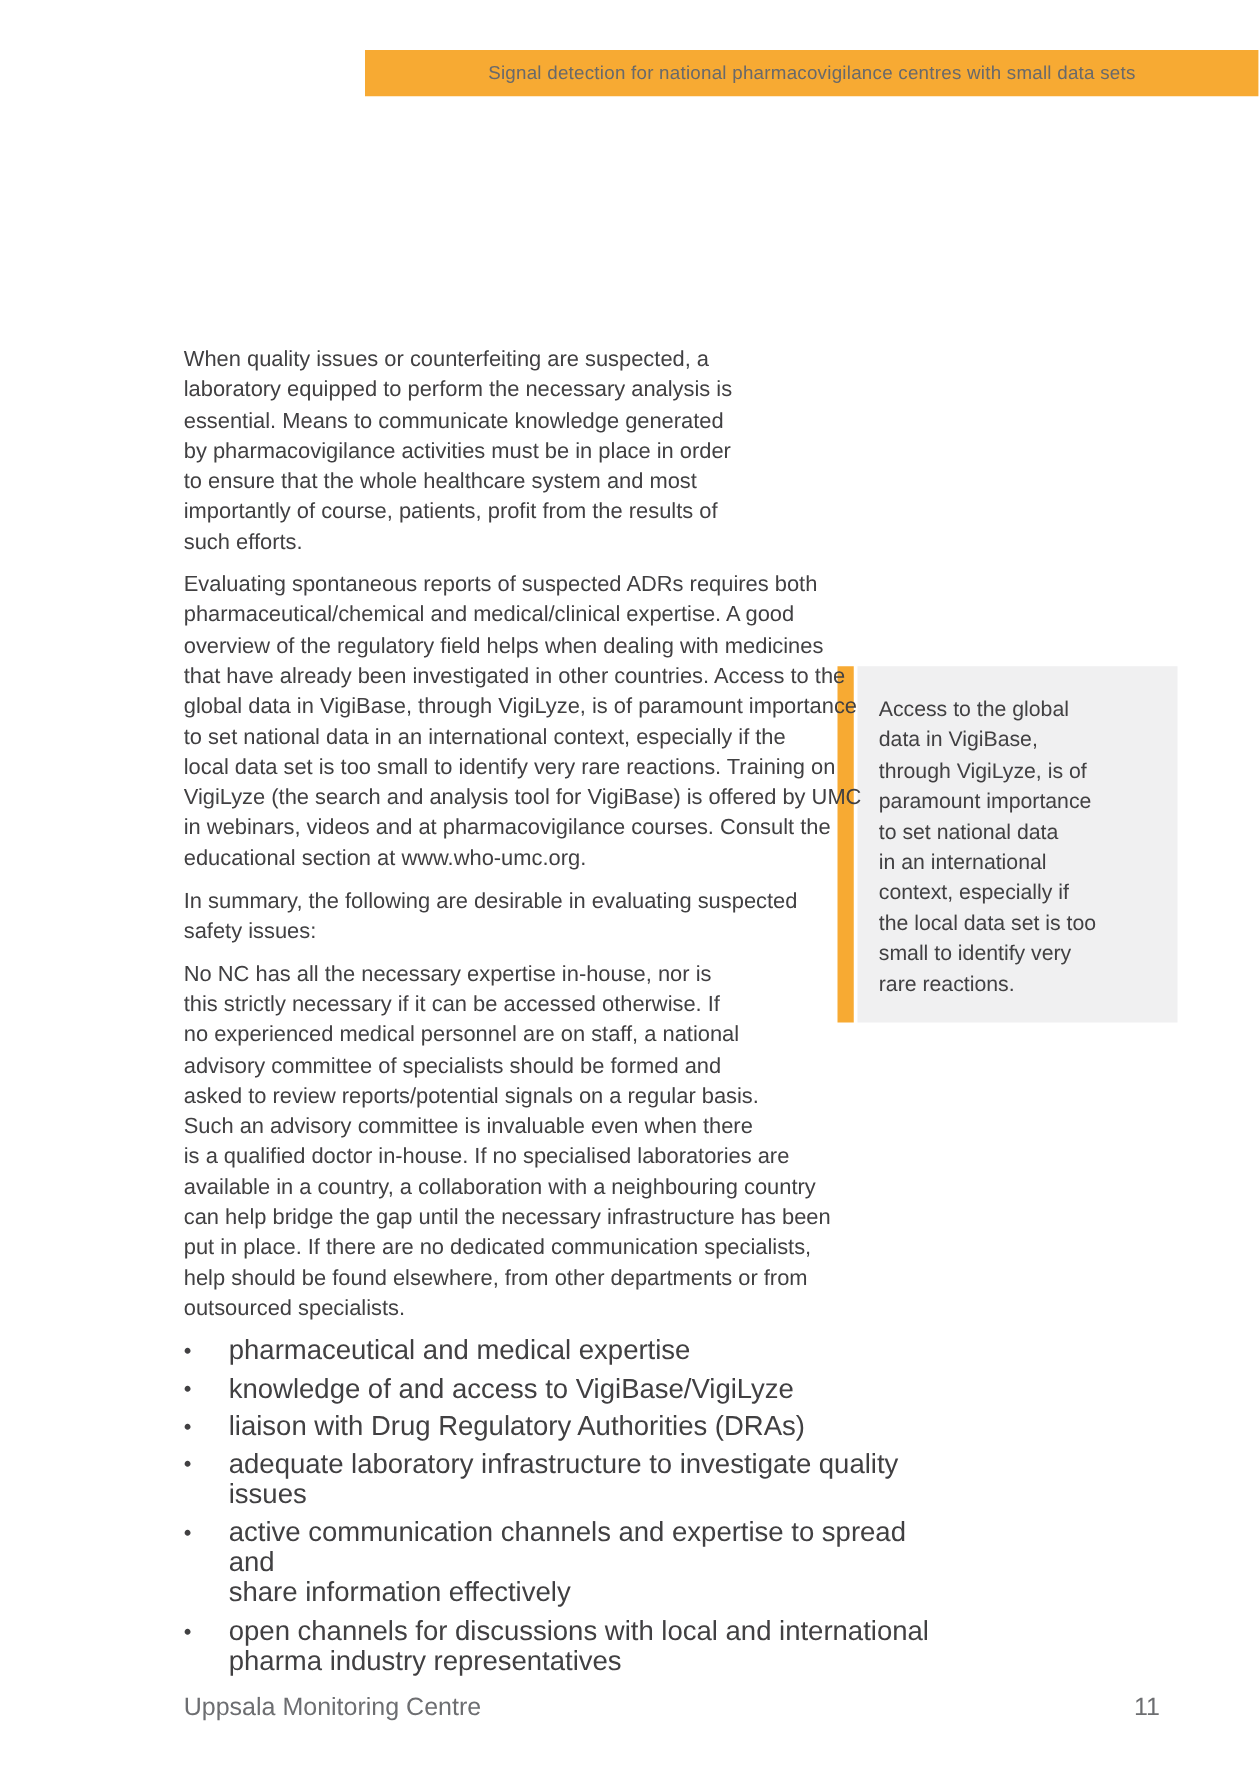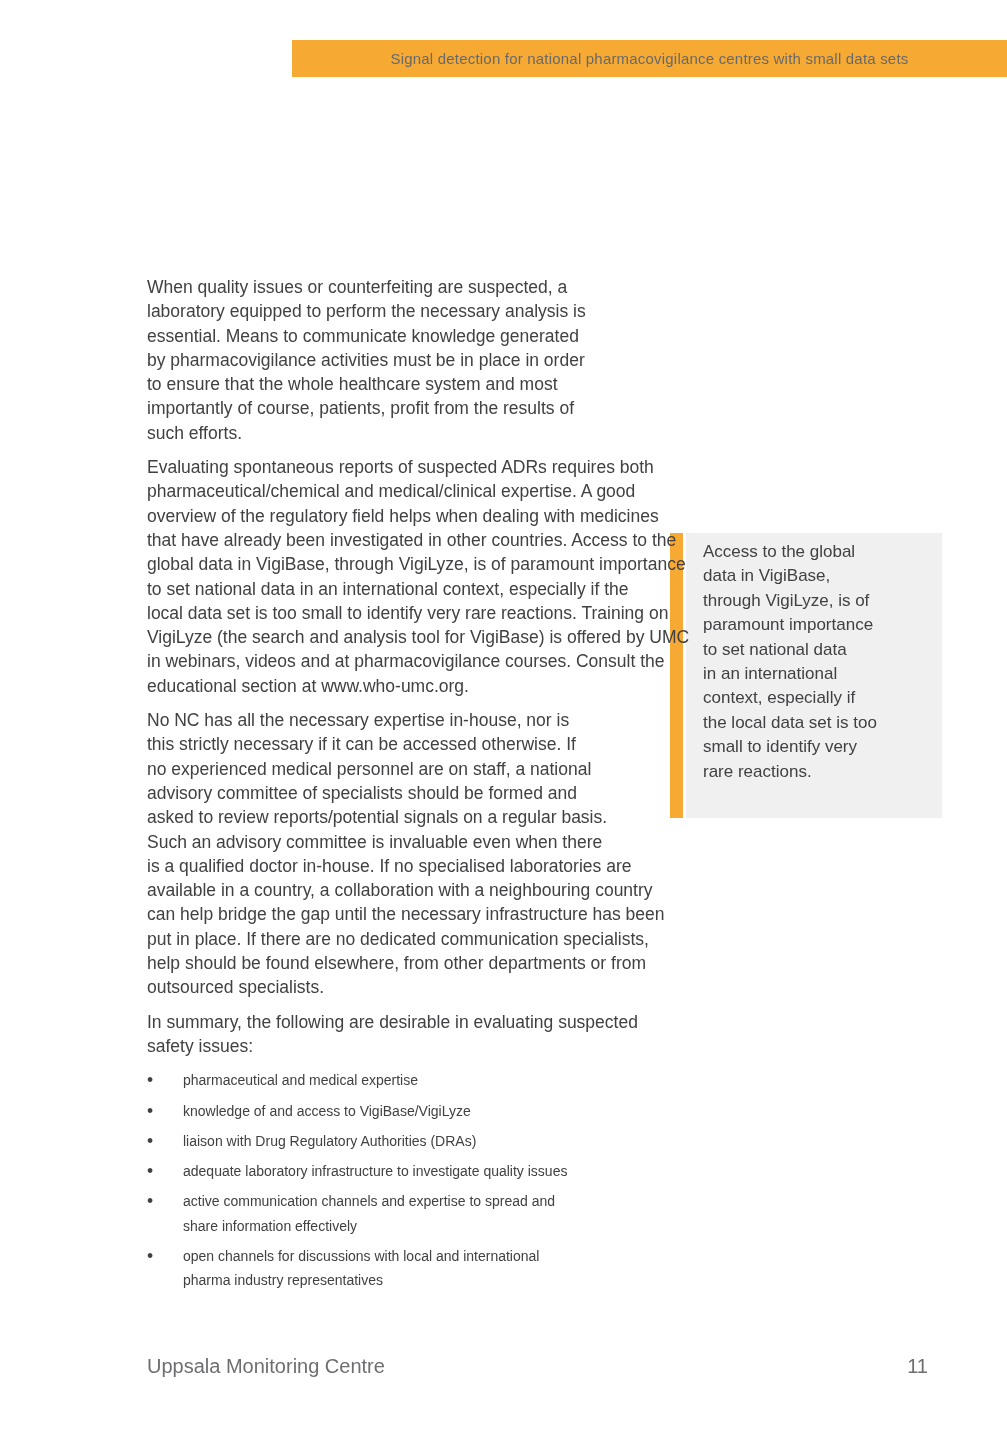--- a/index.html
+++ b/index.html
@@ -82,21 +82,21 @@
     height: 285px;
     background: var(--accent-orange);
   }
   .pq-box {
     position: absolute;
     left: 16px;
     top: 0;
     width: 256px;
     height: 285px;
     background: var(--quote-background);
-    padding: 7px 10px 0 17px;
+    padding: 23px 10px 0 17px;
   }
   .pq-text {
     font-size: 17px;
     line-height: 24.4px;
     color: var(--body-text);
     white-space: pre-line;
   }
   .bullets {
     list-style: none;
     margin: 2px 0 0 0;
@@ -107,21 +107,21 @@
     margin-bottom: 6px;
   }
   .bullet-item .dot {
     flex: 0 0 36px;
     width: 36px;
     font-size: 17.5px;
     line-height: 24.3px;
     color: var(--body-text);
   }
   .bullet-text {
-    font-size: 14px;
+    font-size: 22px;
     line-height: 24.3px;
     color: var(--body-text);
     white-space: pre-line;
   }
   .footer {
     position: absolute;
     left: 147px;
     top: 1355px;
     width: 781px;
     display: flex;
@@ -168,34 +168,34 @@
     <p class="para">Evaluating spontaneous reports of suspected ADRs requires both
 pharmaceutical/chemical and medical/clinical expertise. A good
 overview of the regulatory field helps when dealing with medicines
 that have already been investigated in other countries. Access to the
 global data in VigiBase, through VigiLyze, is of paramount importance
 to set national data in an international context, especially if the
 local data set is too small to identify very rare reactions. Training on
 VigiLyze (the search and analysis tool for VigiBase) is offered by UMC
 in webinars, videos and at pharmacovigilance courses. Consult the
 educational section at www.who-umc.org.</p>
+    <p class="para">In summary, the following are desirable in evaluating suspected
+safety issues:</p>
     <p class="para">No NC has all the necessary expertise in-house, nor is
 this strictly necessary if it can be accessed otherwise. If
 no experienced medical personnel are on staff, a national
 advisory committee of specialists should be formed and
 asked to review reports/potential signals on a regular basis.
 Such an advisory committee is invaluable even when there
 is a qualified doctor in-house. If no specialised laboratories are
 available in a country, a collaboration with a neighbouring country
 can help bridge the gap until the necessary infrastructure has been
 put in place. If there are no dedicated communication specialists,
 help should be found elsewhere, from other departments or from
 outsourced specialists.</p>
-    <p class="para">In summary, the following are desirable in evaluating suspected
-safety issues:</p>
 
     <ul class="bullets">
       <li class="bullet-item">
         <span class="dot">•</span>
         <span class="bullet-text">pharmaceutical and medical expertise</span>
       </li>
       <li class="bullet-item">
         <span class="dot">•</span>
         <span class="bullet-text">knowledge of and access to VigiBase/VigiLyze</span>
       </li>

